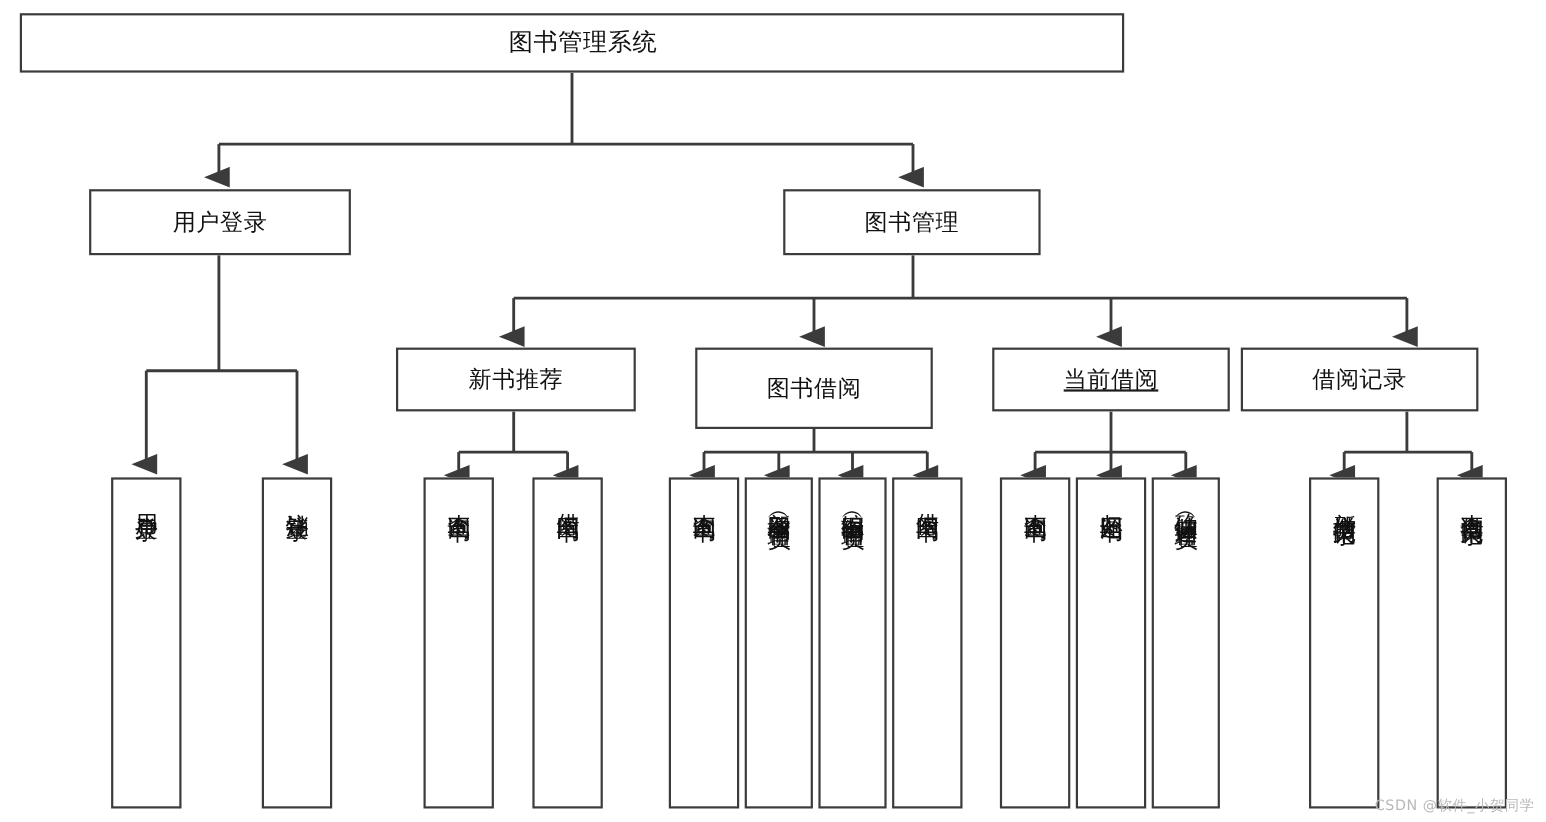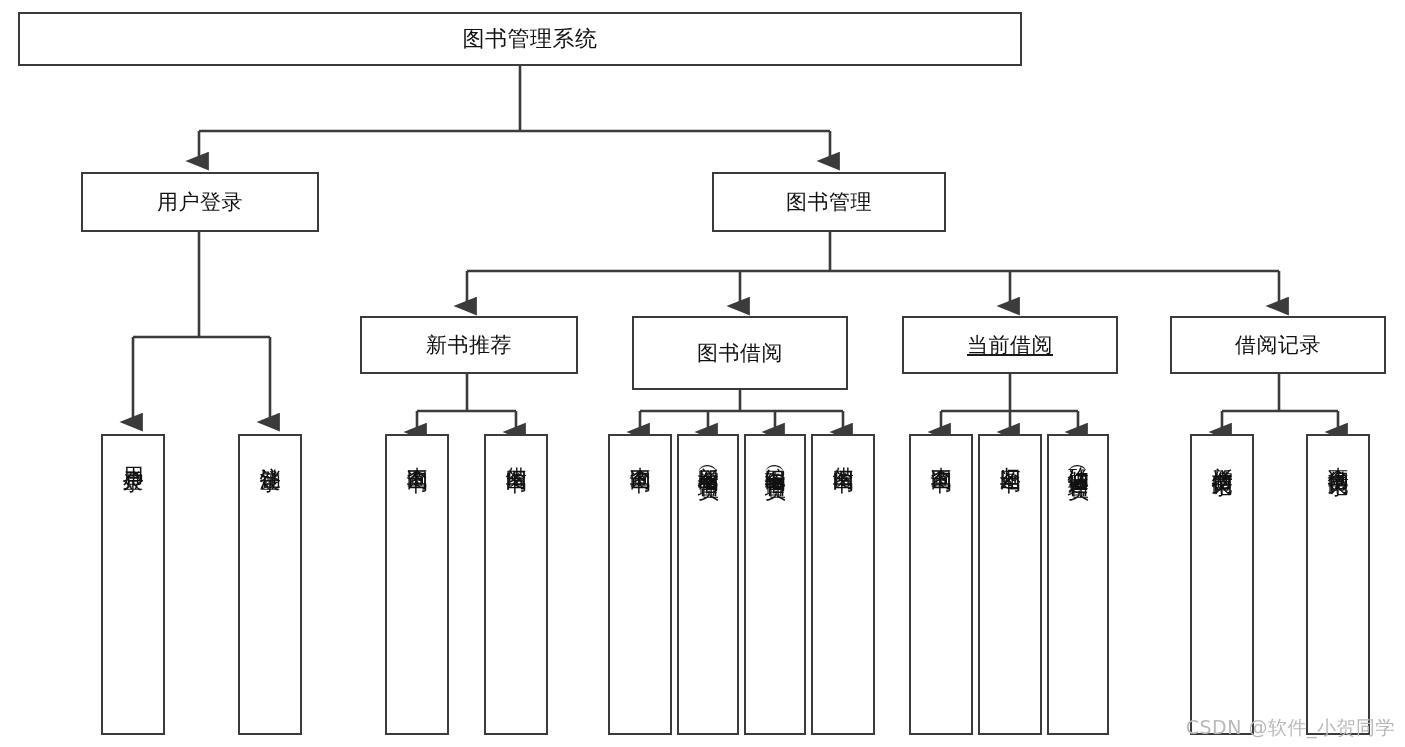--- a/index.html
+++ b/index.html
@@ -55,21 +55,21 @@
     line-height: 1.08;
     letter-spacing: 2px;
     white-space: nowrap;
     text-align: left;
   }
   .node.root .label { font-size: 22px; }
   .watermark {
     position: absolute;
     right: 10px;
     bottom: 6px;
-    font-size: 19px;
+    font-size: 13px;
     color: #b9b9b9;
     letter-spacing: 0.5px;
     white-space: nowrap;
     user-select: none;
   }
 </style>
 </head>
 <body>
 
 <div id="diagram-root">
@@ -137,21 +137,21 @@
 
   <div class="node" style="left:360px; top:316px; width:218px; height:58px;">
     <span class="label">新书推荐</span>
   </div>
   <div class="node" style="left:632px; top:316px; width:216px; height:74px;">
     <span class="label">图书借阅</span>
   </div>
   <div class="node" style="left:902px; top:316px; width:216px; height:58px;text-decoration:underline;">
     <span class="label">当前借阅</span>
   </div>
-  <div class="node" style="left:1170px; top:316px; width:216px; height:58px;">
+  <div class="node" style="left:1128px; top:316px; width:216px; height:58px;">
     <span class="label">借阅记录</span>
   </div>
 
   <div class="node vertical" style="left:101px; top:434px; width:64px; height:301px;">
     <span class="label">用户登录</span>
   </div>
   <div class="node vertical" style="left:238px; top:434px; width:64px; height:301px;">
     <span class="label">注销登录</span>
   </div>
 

